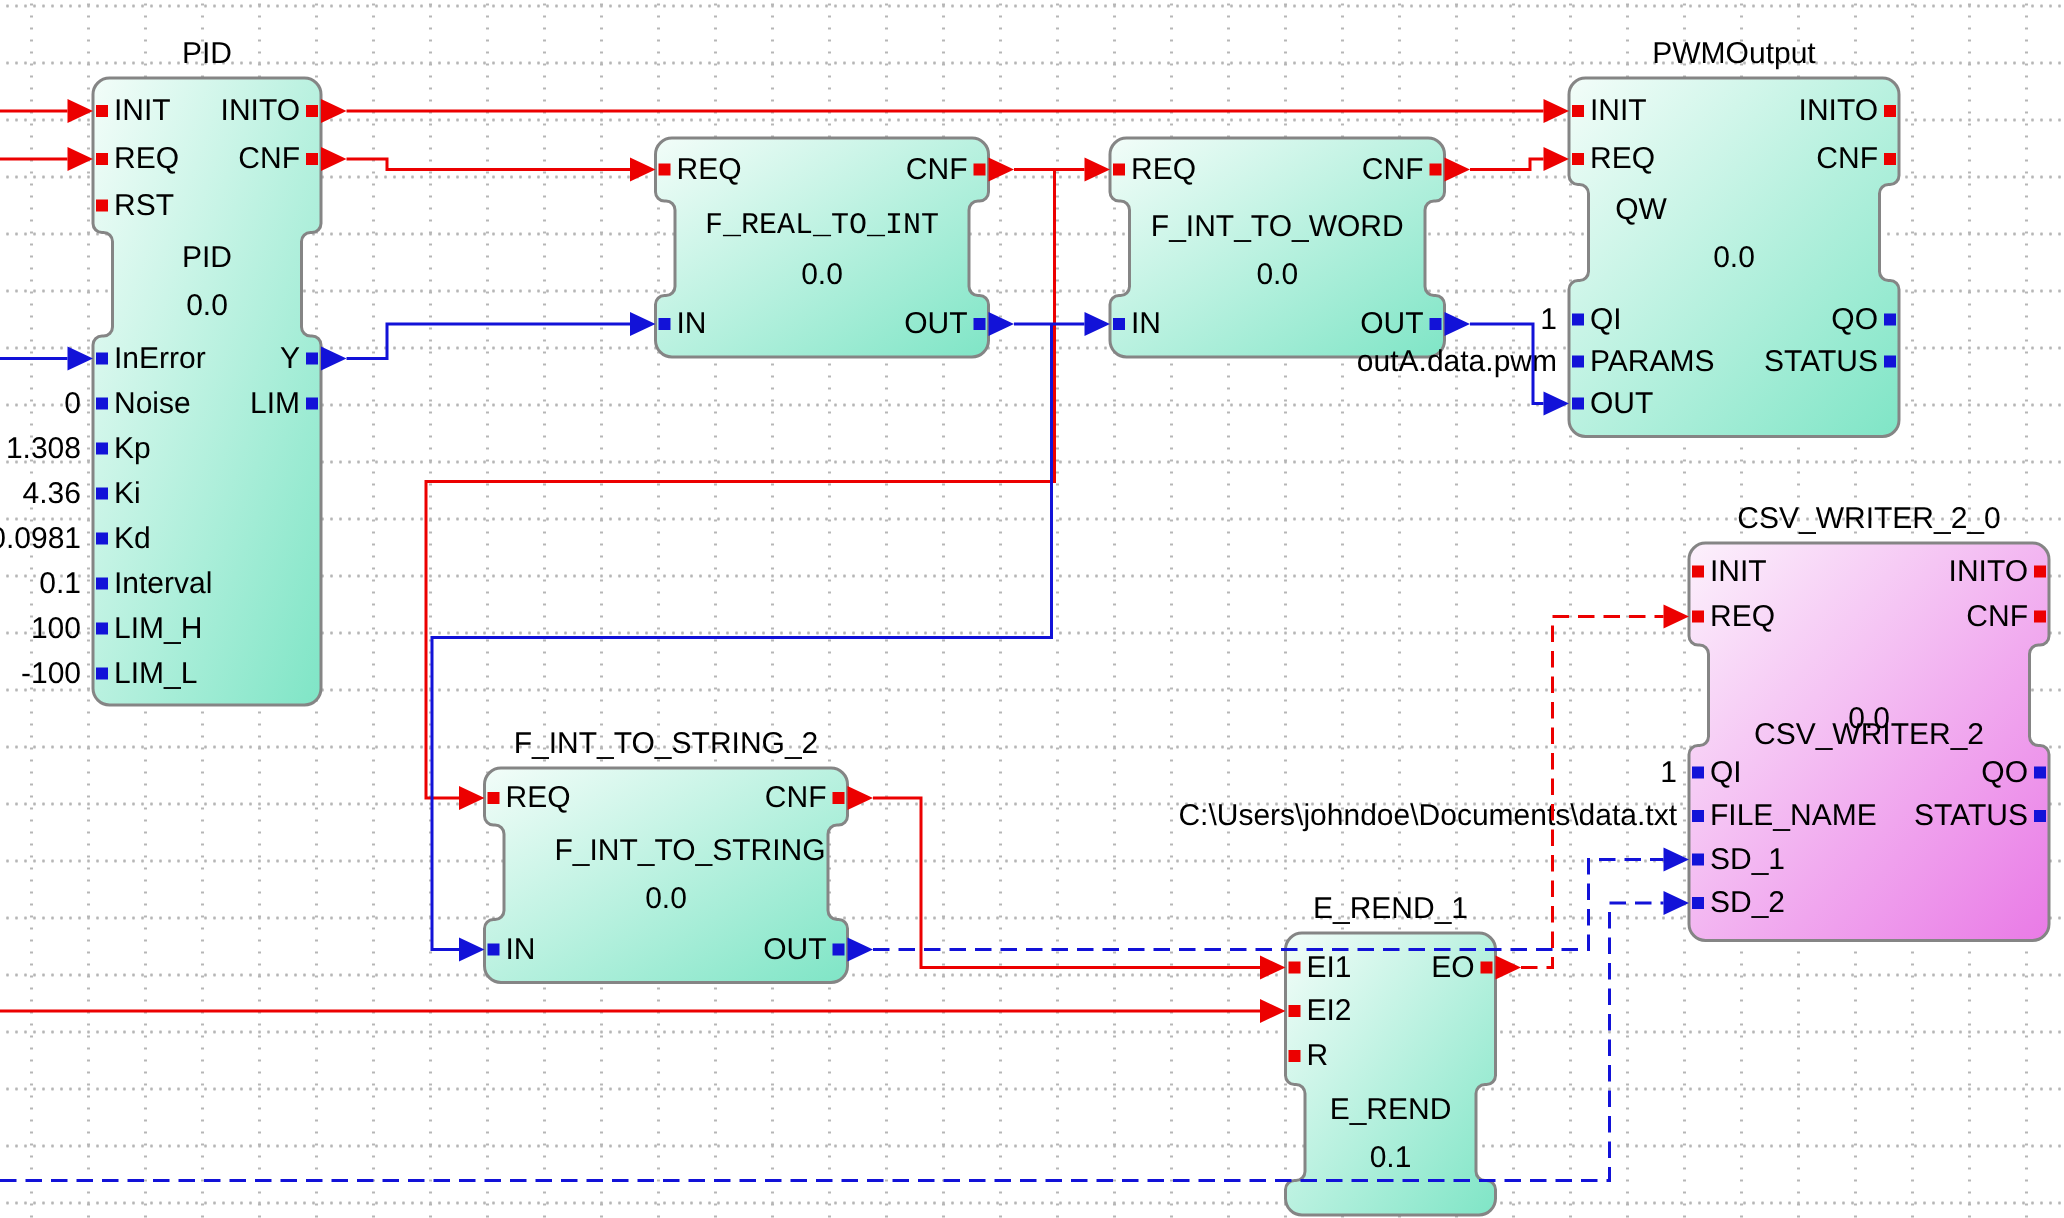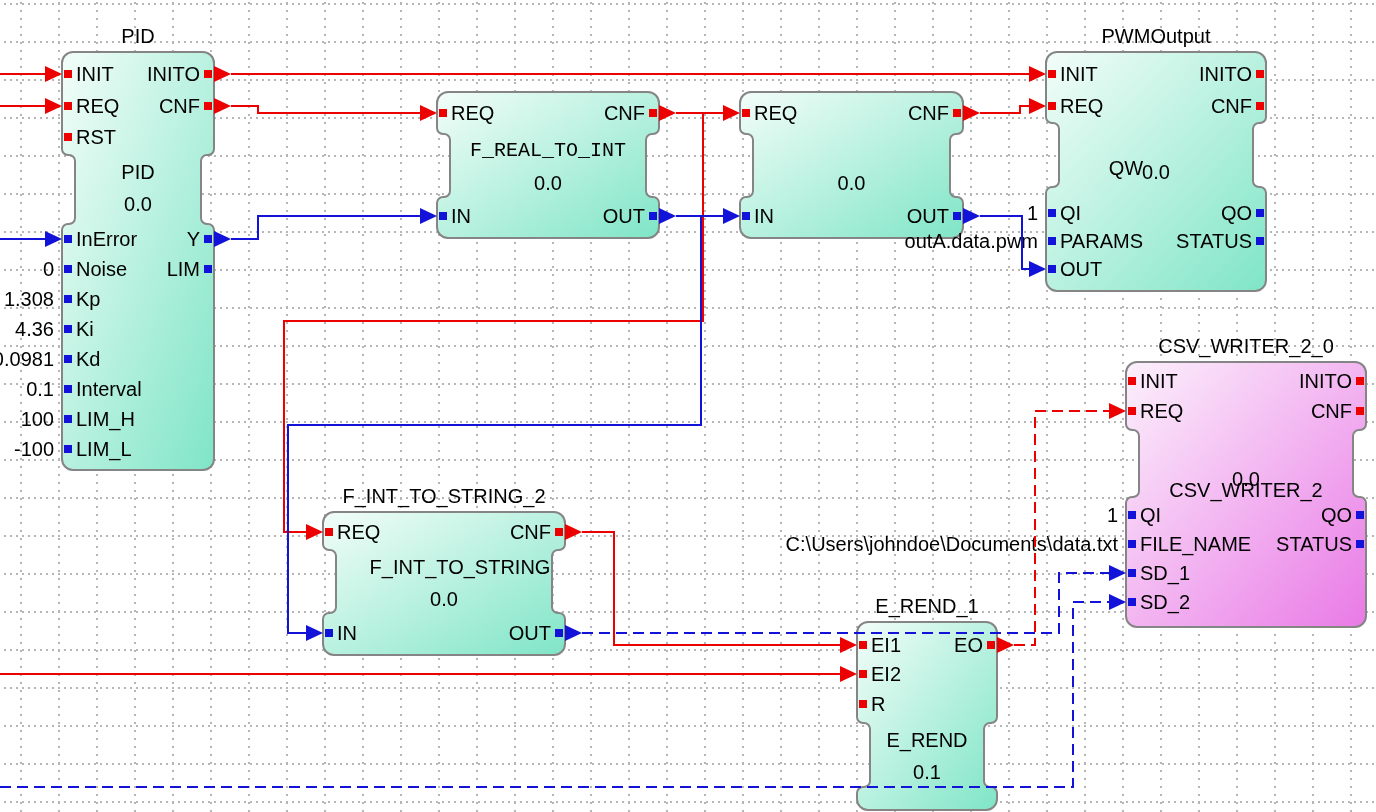--- a/index.html
+++ b/index.html
@@ -55,32 +55,33 @@
     <div class="fb-type" style="position: absolute; left: 437px; top: 170px; width: 222px;">0.0</div>
     <div style="position: absolute; left: 738px; top: 90px; width: 227px; height: 150px;"><svg width="227" height="150">
         <defs>
           <linearGradient id="grad2" x1="0" y1="0" x2="1" y2="1">
             <stop offset="0%" stop-color="#f3fdf9"></stop>
             <stop offset="100%" stop-color="#7fe5c6"></stop>
           </linearGradient>
         </defs>
         <path d="M 11 0 H 212 A 11 11 0 0 1 223 11 V 36 A 6 6 0 0 1 217 42 H 216 A 6 6 0 0 0 210 48 V 99 A 6 6 0 0 0 216 105 H 217 A 6 6 0 0 1 223 111 V 135 A 11 11 0 0 1 212 146 H 11 A 11 11 0 0 1 0 135 V 111 A 6 6 0 0 1 6 105 H 7 A 6 6 0 0 0 13 99 V 48 A 6 6 0 0 0 7 42 H 6 A 6 6 0 0 1 0 36 V 11 A 11 11 0 0 1 11 0 Z" fill="url(#grad2)" stroke="#858585" stroke-width="2" transform="translate(2,2)"></path>
       </svg><div class="pin-square" style="position: absolute; top: 19px; left: 4px; background: rgb(236, 0, 0);"></div><div class="pin-label" style="position: absolute; top: 11px; left: 16px;">REQ</div><div class="pin-square" style="position: absolute; top: 19px; left: 215px; background: rgb(236, 0, 0);"></div><div class="pin-label" style="position: absolute; top: 11px; right: 16px;">CNF</div><div class="pin-square" style="position: absolute; top: 122px; left: 4px; background: rgb(18, 18, 216);"></div><div class="pin-label" style="position: absolute; top: 114px; left: 16px;">IN</div><div class="pin-square" style="position: absolute; top: 122px; left: 215px; background: rgb(18, 18, 216);"></div><div class="pin-label" style="position: absolute; top: 114px; right: 16px;">OUT</div></div>
+    <div class="fb-type" style="position: absolute; left: 740px; top: 138px; width: 223px;">F_INT_TO_WORD</div>
     <div class="fb-type" style="position: absolute; left: 740px; top: 170px; width: 223px;">0.0</div>
     <div style="position: absolute; left: 1044px; top: 50px; width: 224px; height: 243px;"><svg width="224" height="243">
         <defs>
           <linearGradient id="grad3" x1="0" y1="0" x2="1" y2="1">
             <stop offset="0%" stop-color="#f3fdf9"></stop>
             <stop offset="100%" stop-color="#7fe5c6"></stop>
           </linearGradient>
         </defs>
         <path d="M 11 0 H 209 A 11 11 0 0 1 220 11 V 65 A 6 6 0 0 1 214 71 H 213 A 6 6 0 0 0 207 77 V 129 A 6 6 0 0 0 213 135 H 214 A 6 6 0 0 1 220 141 V 228 A 11 11 0 0 1 209 239 H 11 A 11 11 0 0 1 0 228 V 141 A 6 6 0 0 1 6 135 H 7 A 6 6 0 0 0 13 129 V 77 A 6 6 0 0 0 7 71 H 6 A 6 6 0 0 1 0 65 V 11 A 11 11 0 0 1 11 0 Z" fill="url(#grad3)" stroke="#858585" stroke-width="2" transform="translate(2,2)"></path>
       </svg><div class="pin-square" style="position: absolute; top: 20px; left: 4px; background: rgb(236, 0, 0);"></div><div class="pin-label" style="position: absolute; top: 12px; left: 16px;">INIT</div><div class="pin-square" style="position: absolute; top: 52px; left: 4px; background: rgb(236, 0, 0);"></div><div class="pin-label" style="position: absolute; top: 44px; left: 16px;">REQ</div><div class="pin-square" style="position: absolute; top: 20px; left: 212px; background: rgb(236, 0, 0);"></div><div class="pin-label" style="position: absolute; top: 12px; right: 16px;">INITO</div><div class="pin-square" style="position: absolute; top: 52px; left: 212px; background: rgb(236, 0, 0);"></div><div class="pin-label" style="position: absolute; top: 44px; right: 16px;">CNF</div><div class="pin-square" style="position: absolute; top: 159px; left: 4px; background: rgb(18, 18, 216);"></div><div class="pin-label" style="position: absolute; top: 151px; left: 16px;">QI</div><div class="pin-square" style="position: absolute; top: 187px; left: 4px; background: rgb(18, 18, 216);"></div><div class="pin-label" style="position: absolute; top: 179px; left: 16px;">PARAMS</div><div class="pin-square" style="position: absolute; top: 215px; left: 4px; background: rgb(18, 18, 216);"></div><div class="pin-label" style="position: absolute; top: 207px; left: 16px;">OUT</div><div class="pin-square" style="position: absolute; top: 159px; left: 212px; background: rgb(18, 18, 216);"></div><div class="pin-label" style="position: absolute; top: 151px; right: 16px;">QO</div><div class="pin-square" style="position: absolute; top: 187px; left: 212px; background: rgb(18, 18, 216);"></div><div class="pin-label" style="position: absolute; top: 179px; right: 16px;">STATUS</div></div>
     <div class="fb-title" style="position: absolute; left: 946px; top: 24px; width: 420px; text-align: center;">PWMOutput</div>
-    <div class="fb-type" style="position: absolute; left: 1016px; top: 127px; width: 220px; margin-top: 28px;">QW</div>
+    <div class="fb-type" style="position: absolute; left: 984px; top: 127px; width: 220px;">QW</div>
     <div class="fb-type" style="position: absolute; left: 1046px; top: 159px; width: 220px;">0.0</div>
     <div class="pin-value" style="position: absolute; left: 626px; width: 412px; top: 201px;">1</div>
     <div class="pin-value" style="position: absolute; left: 626px; width: 412px; top: 229px;">outA.data.pwm</div>
     <div style="position: absolute; left: 1124px; top: 360px; width: 244px; height: 269px;"><svg width="244" height="269">
         <defs>
           <linearGradient id="grad4" x1="0" y1="0" x2="1" y2="1">
             <stop offset="0%" stop-color="#fcf1fc"></stop>
             <stop offset="100%" stop-color="#e97ae6"></stop>
           </linearGradient>
         </defs>

